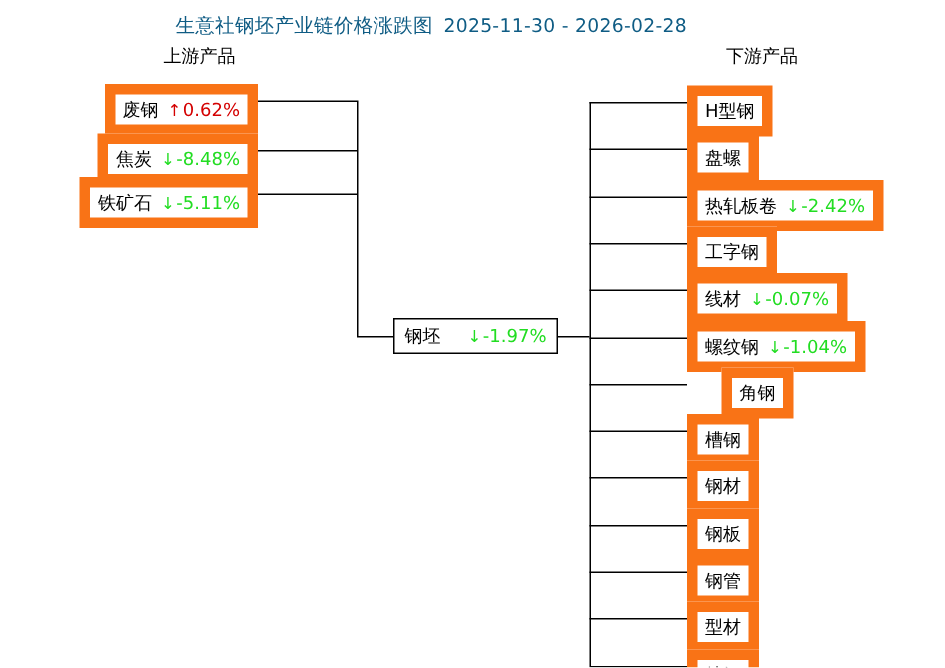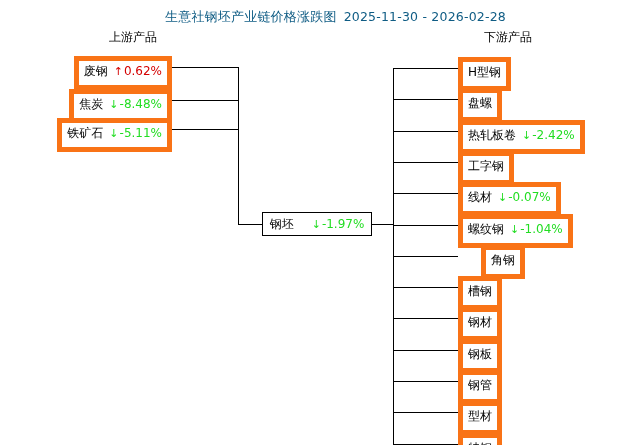--- a/index.html
+++ b/index.html
@@ -21,21 +21,20 @@
     position: absolute;
     left: 0;
     top: 9px;
     width: 575px;
     text-align: center;
     color: #0f5c84;
     font-size: 13px;
     line-height: 16px;
     white-space: nowrap;
     letter-spacing: 0.2px;
-    padding-left: 48px;
   }
   #chart-title .title-text { margin-right: 7px; }
   #chart-title .title-range { font-size: 12.5px; }
 
   
   .col-header {
     position: absolute;
     top: 30px;
     font-size: 12px;
     line-height: 15px;
@@ -43,21 +42,21 @@
     white-space: nowrap;
     text-align: center;
   }
   #header-upstream { left: 83px; width: 100px; }
   #header-downstream { left: 458px; width: 100px; }
 
   
   .node {
     position: absolute;
     box-sizing: border-box;
-    border: 5px solid #f97316;
+    border: 7px solid #f97316;
     background: #ffffff;
     height: 34px;
     line-height: 20px;
     white-space: nowrap;
     font-size: 12px;
     color: #000000;
     padding: 0 5px;
     z-index: 3;
   }
   .node .name { color: #000000; }

